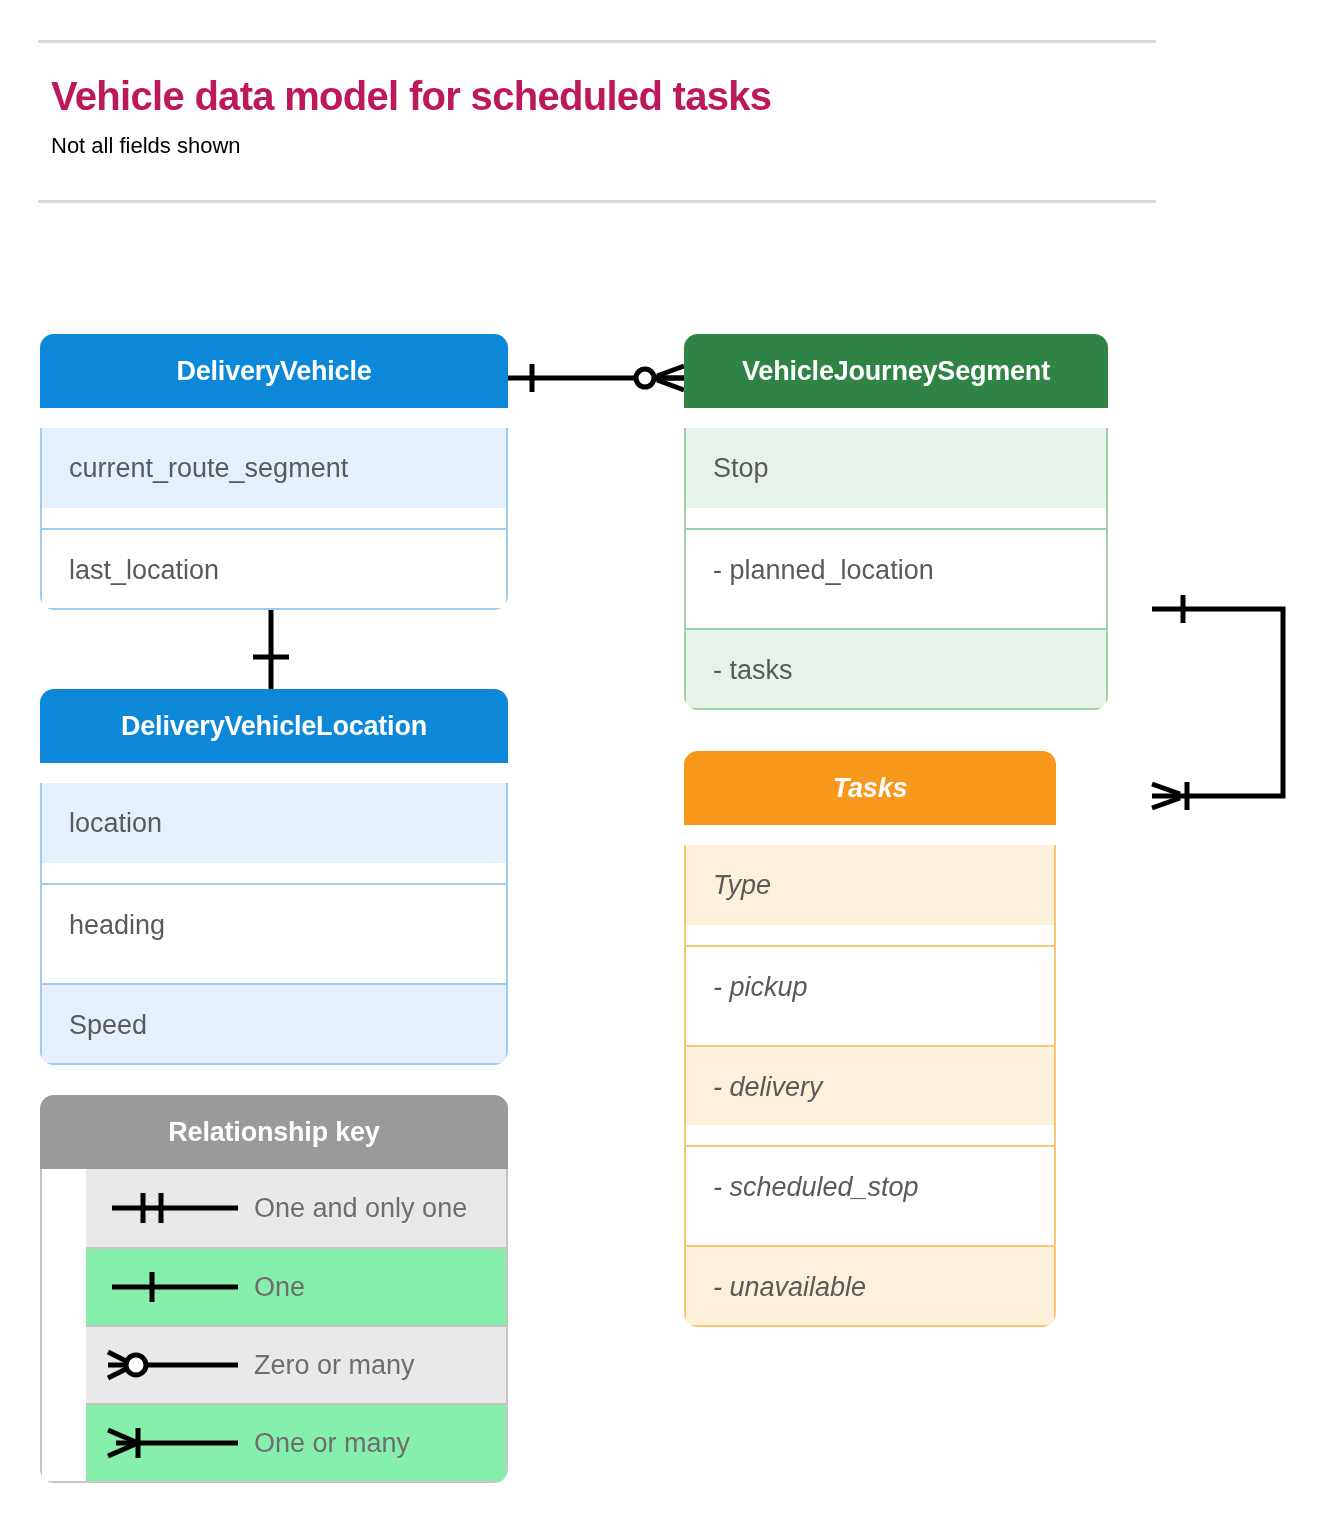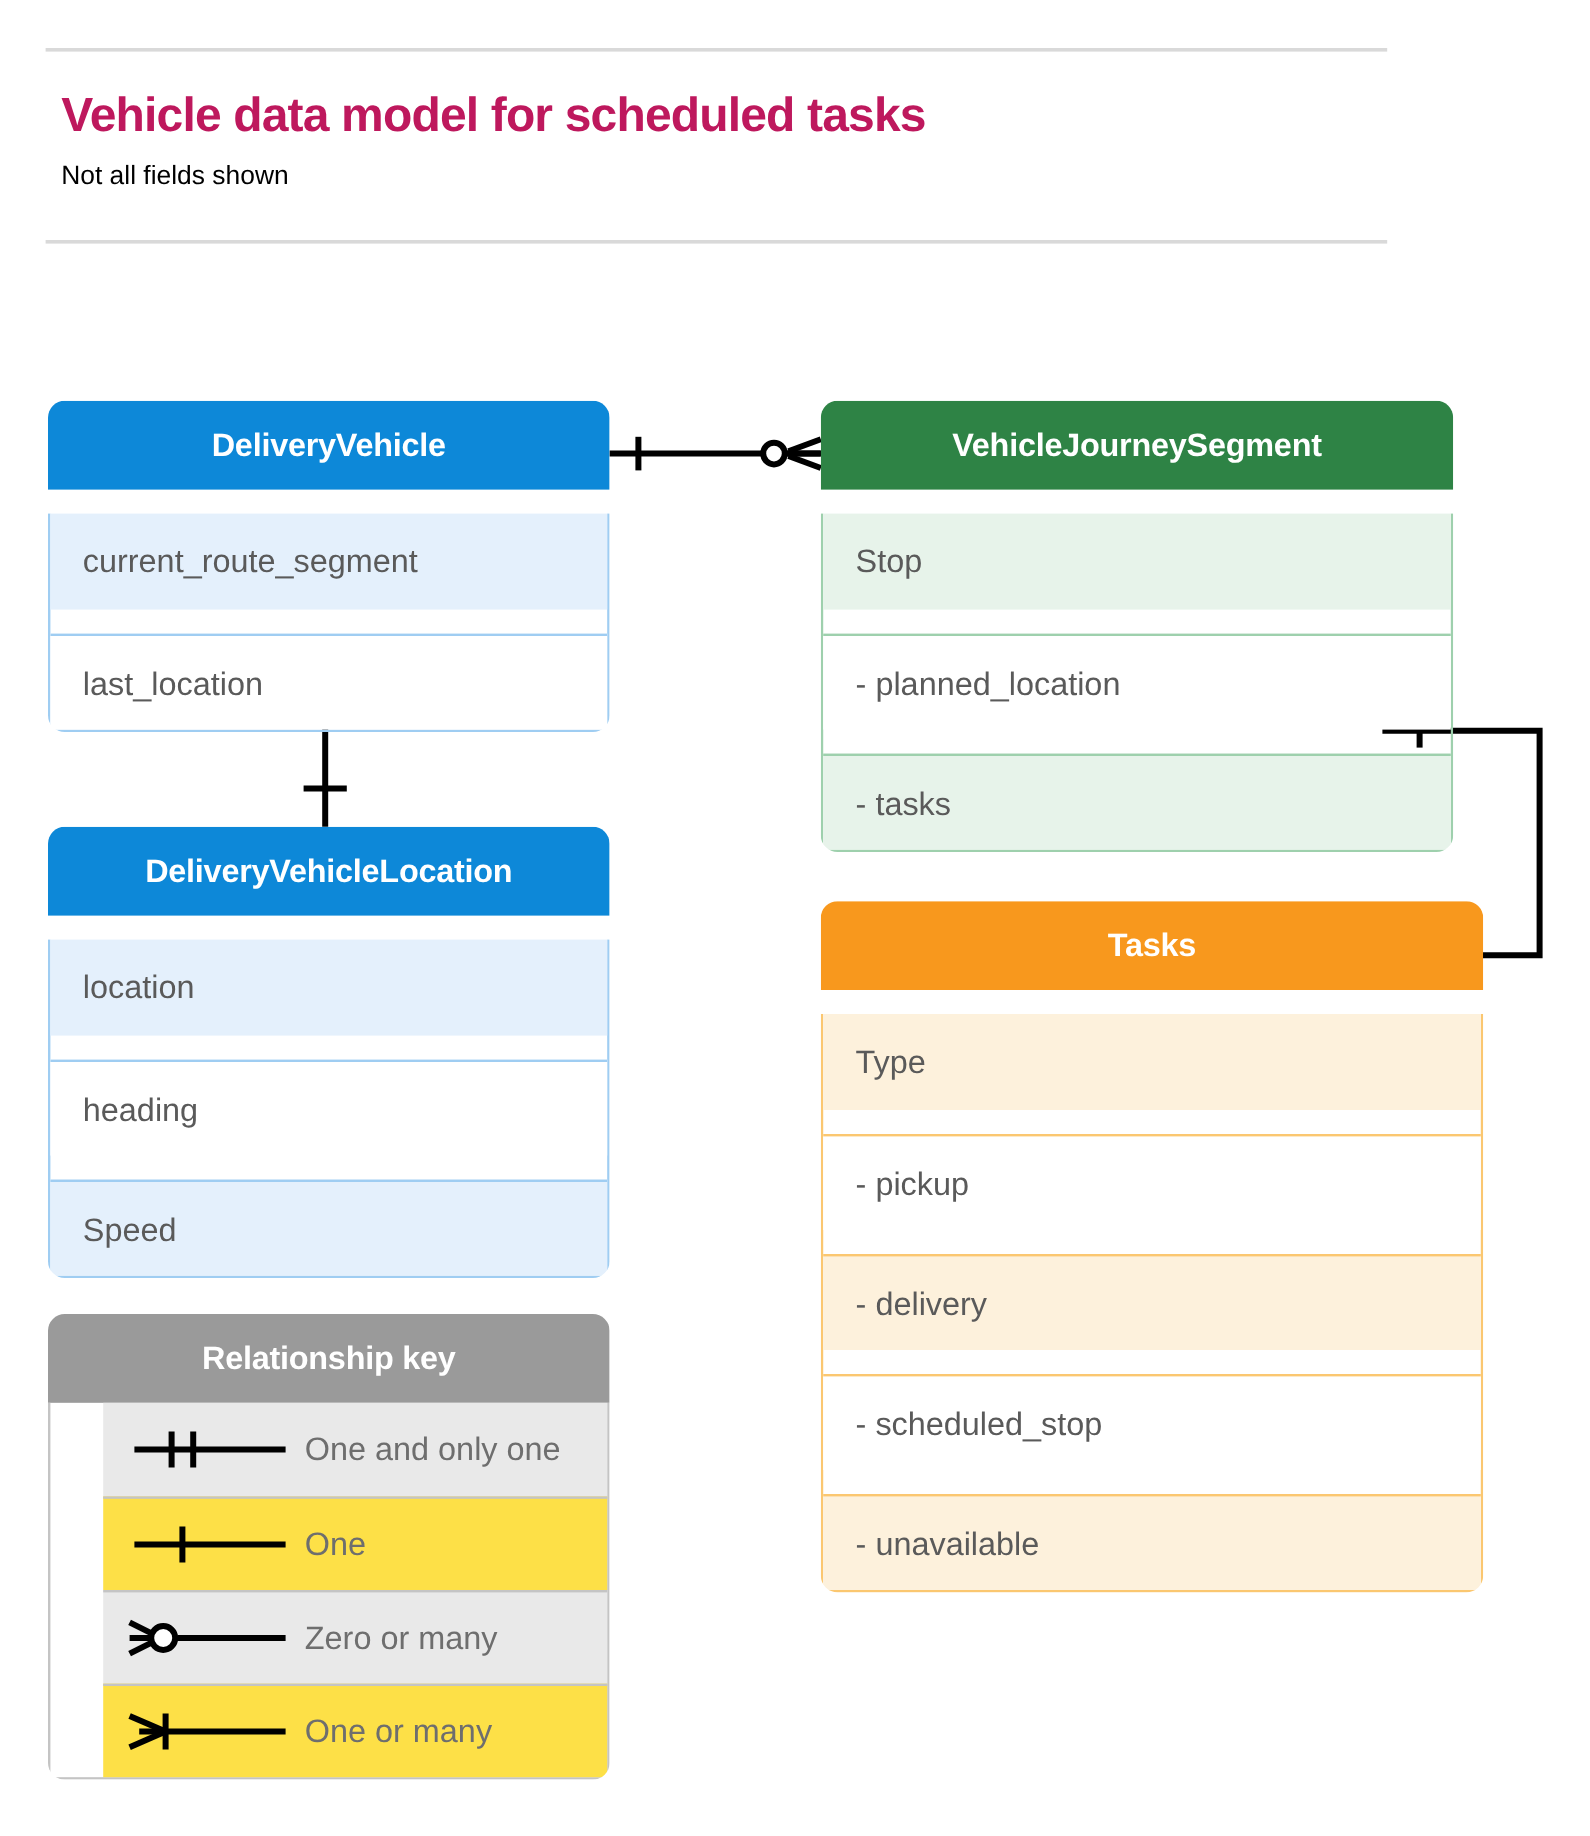--- a/index.html
+++ b/index.html
@@ -96,37 +96,37 @@
   .entity.orange .entity-header { background: #f8981d; }
   .entity.orange .entity-rows { border-color: #fbc770; }
   .entity.orange .entity-row { border-top-color: #fbc770; background: #ffffff; }
   .entity.orange .entity-row.alt { background: #fdf1dc; }
   
   .entity.grey .entity-header { background: #9a9a9a; }
   .entity.grey .entity-rows { border-color: #c4c4c4; padding-left: 44px; }
 
   
   #entity-delivery-vehicle { left: 40px; top: 334px; width: 468px; }
-  #entity-vehicle-journey-segment { left: 684px; top: 334px; width: 527px; }
+  #entity-vehicle-journey-segment { left: 684px; top: 334px; width: 424px; }
   #entity-delivery-vehicle-location { left: 40px; top: 689px; width: 468px; }
-  #entity-tasks { left: 684px; top: 751px; width: 552px; }
+  #entity-tasks { left: 684px; top: 751px; width: 372px; font-style: italic; }
   #legend-box { left: 40px; top: 1095px; width: 468px; }
 
   
   .legend-row {
     height: 78px;
     box-sizing: border-box;
     border-top: 2px solid #c4c4c4;
     display: flex;
     align-items: center;
     position: relative;
   }
   .legend-row:first-child { border-top: none; }
   .legend-row.alt { background: #e9e9e9; }
-  .legend-row.plain { background: #fde047; }
+  .legend-row.plain { background: #86efac; }
   .legend-sym {
     width: 168px;
     height: 78px;
     flex: 0 0 168px;
   }
   .legend-label {
     font-size: 27px;
     color: #6e6e6e;
     white-space: nowrap;
   }

